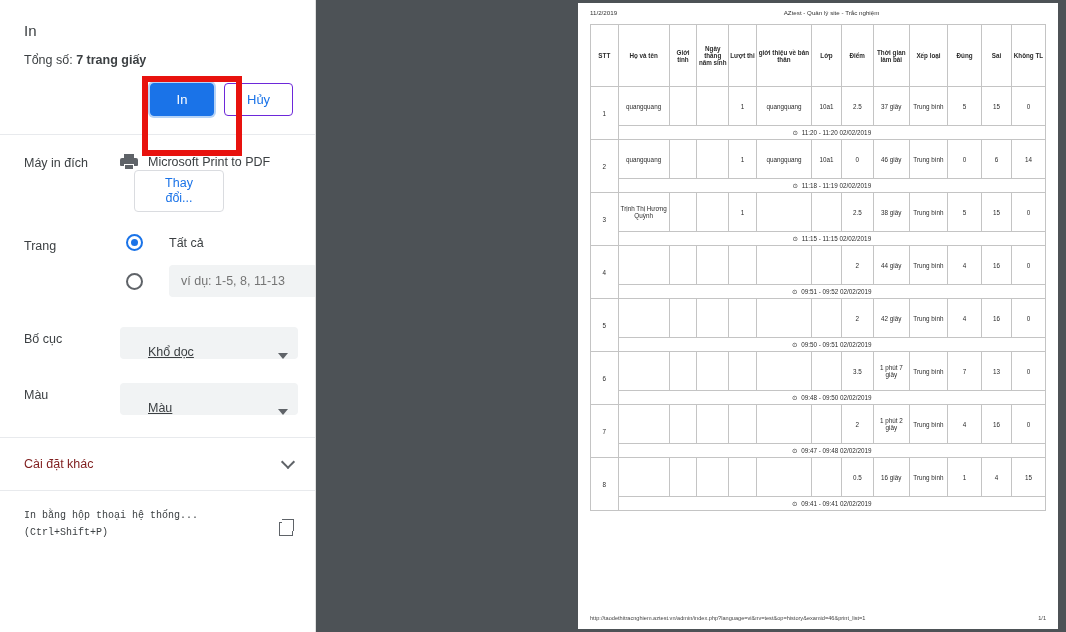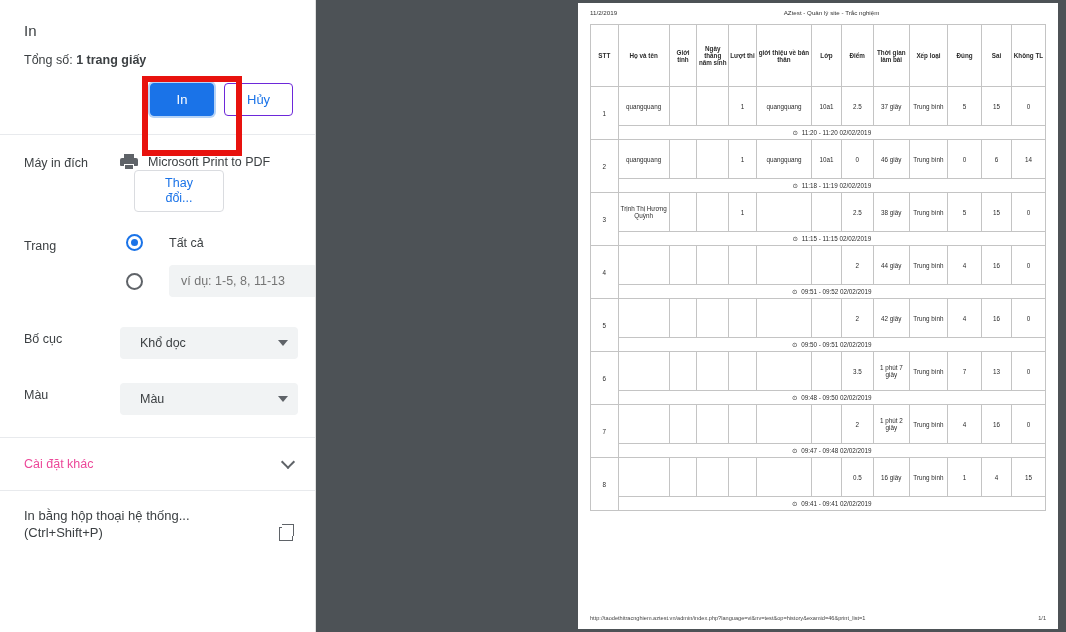--- a/index.html
+++ b/index.html
@@ -127,49 +127,49 @@
     border: none; border-radius: 4px;
     height: 32px; width: 148px; padding: 0 12px;
     font-size: 12.5px; color: #be185d;
     font-family: "Liberation Sans", sans-serif;
     outline: none;
   }
 
   .select-box {
     background: #f1f3f4; border: none; border-radius: 4px;
     height: 32px; width: 178px;
-    display: flex; align-items: center;
-    padding: 0 10px 0 20px; font-size: 12.5px;
-    color: #3c4043; cursor: pointer; position: relative;
+    display: flex; align-items: flex-end;
+    padding: 0 10px 0 28px; font-size: 12.5px;
+    color: #3c4043; cursor: pointer; position: relative; text-decoration: underline;
   }
   .select-box .caret {
     margin-left: auto;
     width: 0; height: 0;
     border-left: 5px solid transparent;
     border-right: 5px solid transparent;
     border-top: 6px solid #5f6368;
   }
 
   .expand-row {
     display: flex; align-items: center;
     padding: 0 22px 0 24px; height: 52px;
-    font-size: 12.5px; color: #ec4899; cursor: pointer;
+    font-size: 12.5px; color: #7f1d1d; cursor: pointer;
   }
   .chev {
     margin-left: auto; width: 10px; height: 10px;
     border-right: 2px solid #5f6368;
     border-bottom: 2px solid #5f6368;
     transform: rotate(45deg); margin-bottom: 4px;
   }
 
   .syslink-row {
-    display: flex; align-items: flex-end;
+    display: flex; align-items: center;
     padding: 16px 22px 0 24px;
-    font-size: 13px; color: #3c4043;
-    line-height: 17px; cursor: pointer;
+    font-size: 10px; color: #3c4043;
+    line-height: 17px; cursor: pointer; font-family: Liberation Mono, monospace;
   }
   .ext-icon {
     margin-left: auto; width: 14px; height: 14px;
     border: 1.6px solid #5f6368; position: relative;
     margin-top: 10px; flex: none;
   }
   .ext-icon::after {
     content: ""; position: absolute;
     left: 3px; top: 3px; width: 8px; height: 8px;
     border-top: 1.6px solid #fff; border-right: 1.6px solid #fff;
@@ -231,21 +231,21 @@
 <body>
 
 <div id="app">
 
   <div id="print-panel">
 
     <div class="panel-head">
       <div class="dlg-title">In</div>
       <div class="total-line">
         <span>Tổng số:</span>
-        <b>1 trang giấy</b>
+        <b>7 trang giấy</b>
       </div>
       <div class="btn-row">
         <div class="btn btn-primary">In</div>
         <div class="btn btn-secondary">Hủy</div>
       </div>
     </div>
 
     <div class="divider"></div>
 
     <div class="row">

